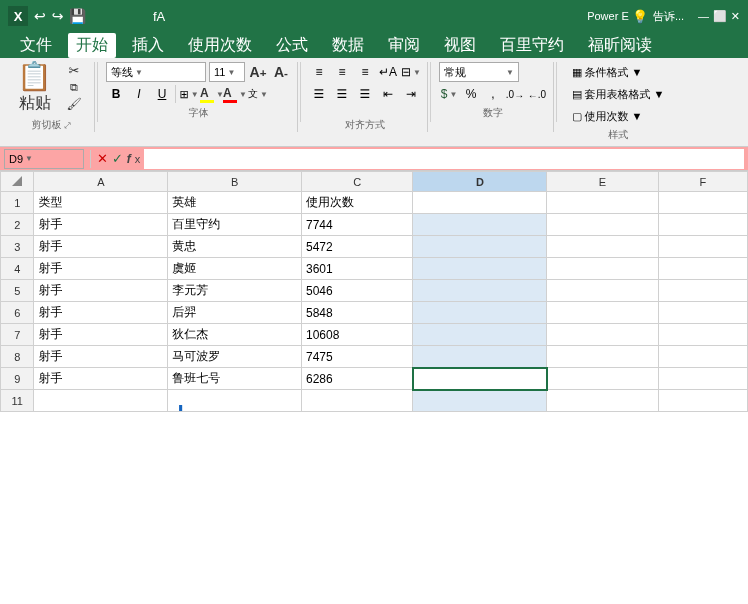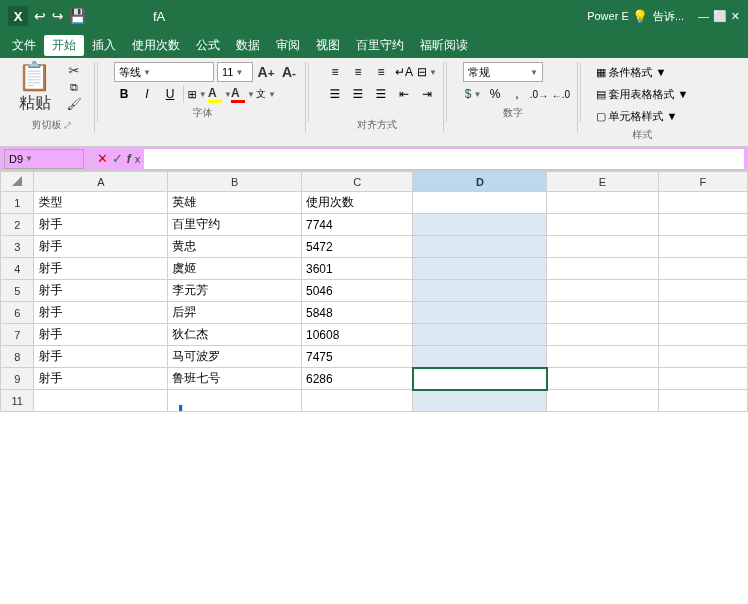--- a/index.html
+++ b/index.html
@@ -23,23 +23,24 @@
     .menu-bar {
       background: #217346;
       display: flex;
       align-items: center;
       height: 26px;
       padding: 0 4px;
     }
     .menu-item {
       color: white;
       padding: 2px 8px;
-      font-size: 12px;
+      font-size: 16px;
       cursor: pointer;
       border-radius: 2px;
+      margin-left: 8px;
     }
     .menu-item.active { background: white; color: #217346; }
 
     
     .ribbon {
       background: #f0f0f0;
       border-bottom: 1px solid #ccc;
       padding: 4px 8px;
       display: flex;
       gap: 2px;
@@ -102,21 +103,20 @@
     
     .font-group-content {
       display: flex;
       flex-direction: column;
       gap: 2px;
     }
     .font-row {
       display: flex;
       align-items: center;
       gap: 3px;
-      margin-left: 8px;
     }
     .font-name-box {
       width: 100px;
       height: 20px;
       border: 1px solid #aaa;
       background: white;
       display: flex;
       align-items: center;
       padding: 0 4px;
       font-size: 11px;
@@ -171,21 +171,21 @@
       align-items: center;
       gap: 2px;
     }
 
     
     .formula-bar {
       display: flex;
       align-items: center;
       height: 24px;
       border-bottom: 1px solid #ccc;
-      background: #f0abfc;
+      background: #fca5a5;
       padding: 0 4px;
       gap: 4px;
     }
     .name-box {
       width: 80px;
       height: 20px;
       border: 1px solid #aaa;
       display: flex;
       align-items: center;
       padding: 0 4px;
@@ -463,21 +463,21 @@
       <div class="style-btn" style="font-size:11px;">
         <span>▦</span>
         <span>条件格式 ▼</span>
       </div>
       <div class="style-btn" style="font-size:11px;">
         <span>▤</span>
         <span>套用表格格式 ▼</span>
       </div>
       <div class="style-btn" style="font-size:11px;">
         <span>▢</span>
-        <span>单元格样式 ▼</span>
+        <span>使用次数 ▼</span>
       </div>
     </div>
     <div class="ribbon-group-label">样式</div>
   </div>
 
 </div>
 
 <div class="formula-bar">
   <div class="name-box">
     <span>D9</span>

